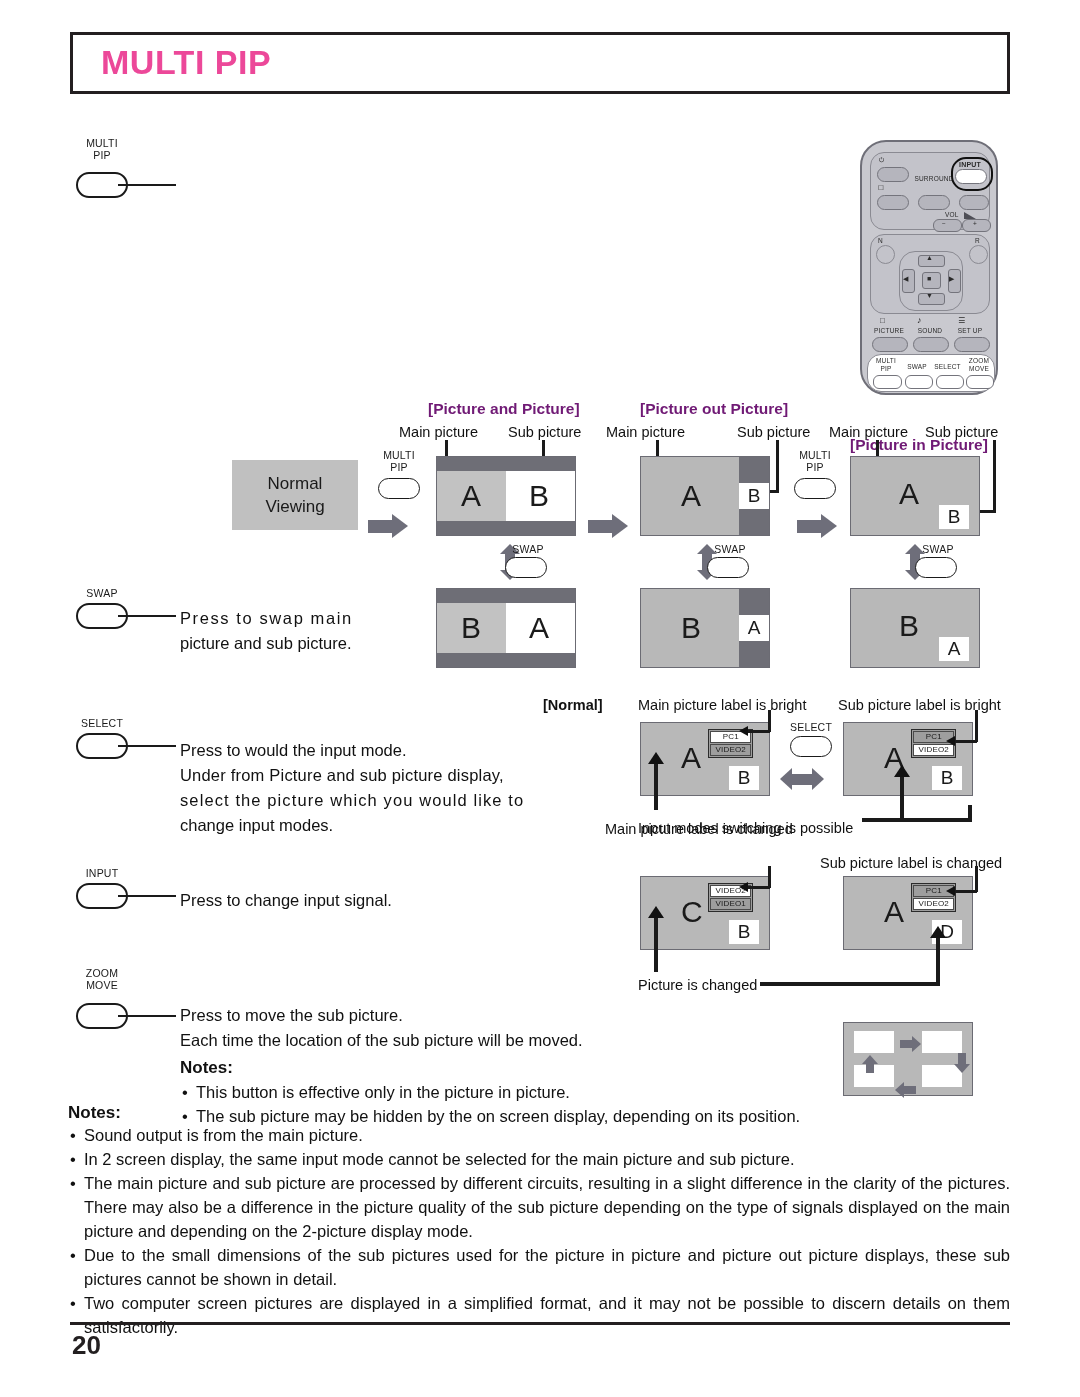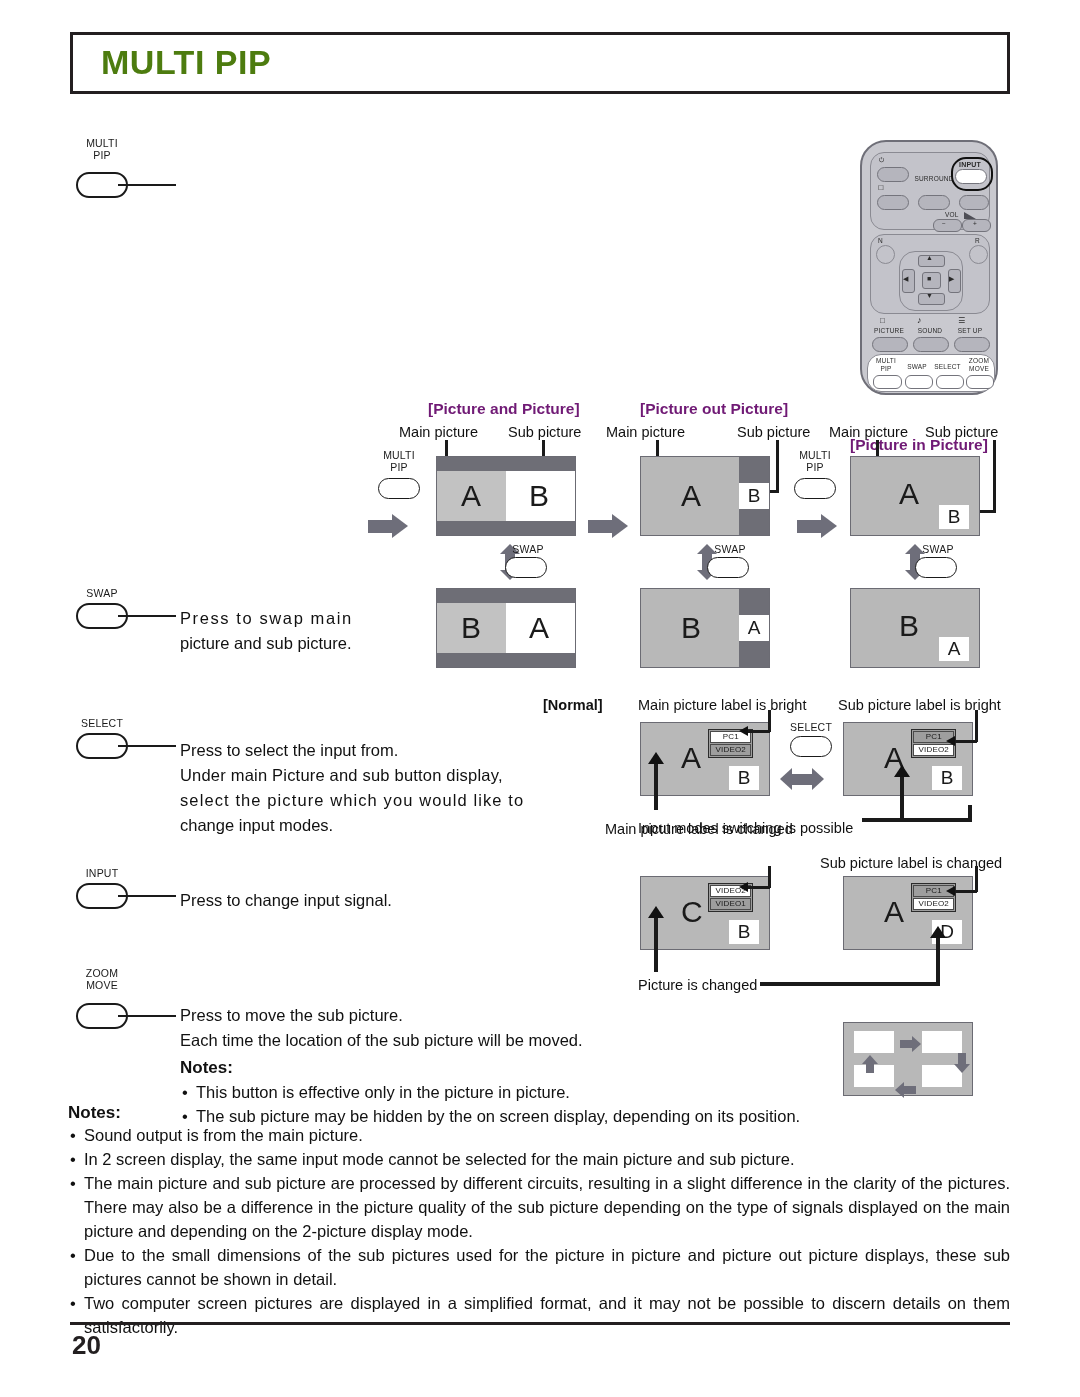--- a/index.html
+++ b/index.html
@@ -5,21 +5,21 @@
   html,body{margin:0;padding:0;background:#fff;}
   body{width:1080px;height:1397px;position:relative;
        font-family:"Liberation Sans","DejaVu Sans",sans-serif;color:#111;}
   .page{position:absolute;inset:0;}
   .abs{position:absolute;}
 
   
   .title-box{left:70px;top:32px;width:940px;height:62px;
     border:3px solid #231f20;box-sizing:border-box;background:#fff;}
   .title-box .t{position:absolute;left:28px;top:50%;transform:translateY(-52%);
-    font-size:34px;font-weight:bold;letter-spacing:.5px;color:#4d7c0f;}
+    font-size:34px;font-weight:bold;letter-spacing:.5px;color:#ec4899;}
 
   
   .btn-oval{width:52px;height:26px;border:2px solid #1a1a1a;border-radius:13px;
     background:#fff;box-sizing:border-box;}
   .btn-oval.sm{width:42px;height:21px;border-width:1.6px;border-radius:11px;}
   .btn-cap{font-size:10.5px;text-align:center;line-height:1.12;color:#1a1a1a;
     letter-spacing:.2px;white-space:nowrap;}
 
   
   .lead{background:#1a1a1a;height:2px;}
@@ -195,20 +195,24 @@
   <div class="abs lead-v" style="left:776px;top:440px;height:52px;width:3px;"></div>
   <div class="abs lead" style="left:755px;top:490px;width:24px;height:3px;"></div>
   <div class="abs" style="left:746px;top:485px;width:0;height:0;border-top:6px solid transparent;border-bottom:6px solid transparent;border-right:10px solid #111;"></div>
 
   <div class="abs lead-v" style="left:876px;top:440px;height:40px;width:3px;"></div>
   <div class="abs" style="left:870px;top:478px;width:0;height:0;border-left:7px solid transparent;border-right:7px solid transparent;border-top:11px solid #111;"></div>
   <div class="abs lead-v" style="left:993px;top:440px;height:72px;width:3px;"></div>
   <div class="abs lead" style="left:964px;top:510px;width:32px;height:3px;"></div>
   <div class="abs" style="left:955px;top:505px;width:0;height:0;border-top:6px solid transparent;border-bottom:6px solid transparent;border-right:10px solid #111;"></div>
 
+  <div class="normal-box" style="left:232px;top:460px;width:126px;height:70px;">
+    <div>Normal</div>
+    <div>Viewing</div>
+  </div>
 
   <div class="abs" style="left:368px;top:514px;">
     <div style="position:absolute;left:0;top:6px;width:26px;height:13px;background:#6e6e7a;"></div>
     <div style="position:absolute;left:24px;top:0;width:0;height:0;border-top:12px solid transparent;border-bottom:12px solid transparent;border-left:16px solid #6e6e7a;"></div>
   </div>
 
   <div class="screen" style="left:436px;top:456px;width:140px;height:80px;">
     <div class="bar" style="top:0;height:14px;"></div>
     <div class="bar" style="bottom:0;height:14px;"></div>
     <div class="half-l" style="width:50%;top:14px;bottom:14px;"></div>
@@ -299,22 +303,22 @@
   <div class="abs lead" style="left:118px;top:615px;width:58px;"></div>
   <div class="abs copy" style="left:180px;top:606px;width:230px;">
     <div style="letter-spacing:1.6px;">Press to swap main</div>
     <div>picture and sub picture.</div>
   </div>
 
   <div class="abs btn-cap" style="left:72px;top:718px;width:60px;">SELECT</div>
   <div class="abs btn-oval" style="left:76px;top:733px;"></div>
   <div class="abs lead" style="left:118px;top:745px;width:58px;"></div>
   <div class="abs copy" style="left:180px;top:738px;width:360px;">
-    <div>Press to select the input from.</div>
-    <div style="letter-spacing:.2px;">Under main Picture and sub button display,</div>
+    <div>Press to would the input mode.</div>
+    <div style="letter-spacing:.2px;">Under from Picture and sub picture display,</div>
     <div style="letter-spacing:1.1px;">select the picture which you would like to</div>
     <div>change input modes.</div>
   </div>
 
   <div class="lbl b" style="left:543px;top:697px;">[Normal]</div>
   <div class="lbl" style="left:638px;top:697px;">Main picture label is bright</div>
   <div class="lbl" style="left:838px;top:697px;">Sub picture label is bright</div>
 
   <div class="screen" style="left:640px;top:722px;width:130px;height:74px;">
     <div class="glyph" style="left:40px;top:20px;">A</div>

